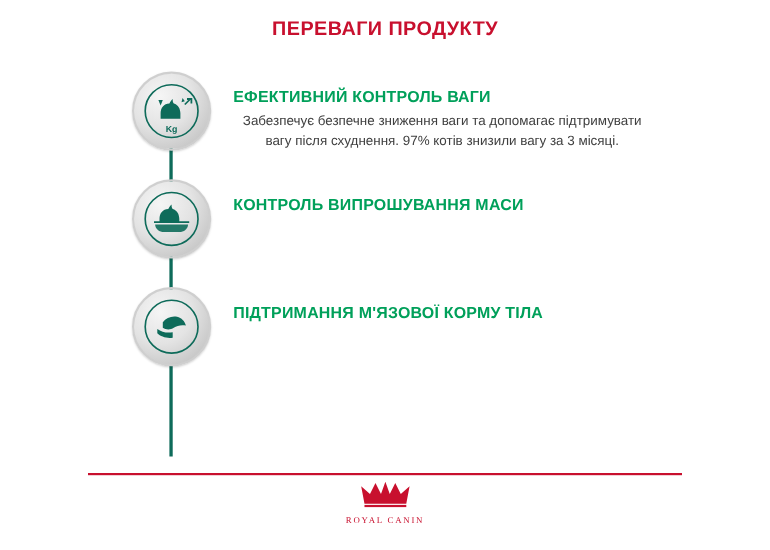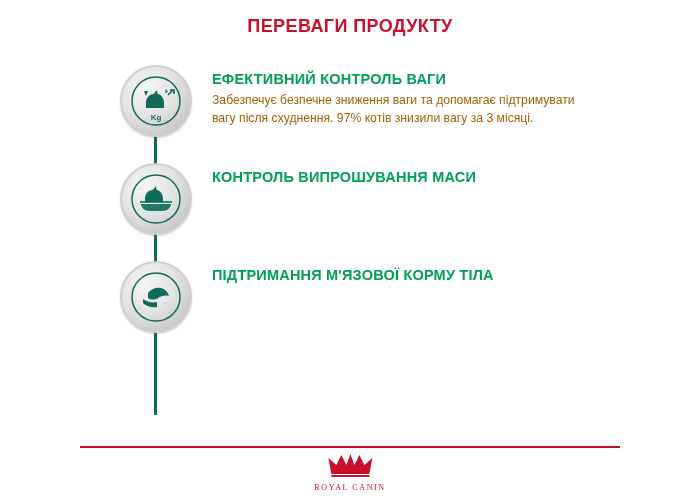--- a/index.html
+++ b/index.html
@@ -72,36 +72,37 @@
     text-decoration: underline;
   }
   .benefit-text {
     flex: 1 1 auto;
     padding-top: 2px;
   }
   .benefit-heading {
     color: #00a05a;
     font-size: 14.5px;
     font-weight: bold;
-    margin: 4px 0 5px 0;
+    margin: 14px 0 5px 0;
     letter-spacing: 0.2px;
   }
   .benefit-body {
-    color: #a16207;
+    color: #404040;
     font-size: 12.2px;
     line-height: 1.45;
     margin: 0;
     max-width: 380px;
+    text-align: center;
   }
   .footer {
     position: absolute;
     left: 0;
     right: 0;
     bottom: 0;
-    height: 54px;
+    height: 70px;
   }
   .footer-rule {
     position: absolute;
     top: 0;
     left: 80px;
     right: 80px;
     height: 2px;
     background: #c8102e;
   }
   .crown {

